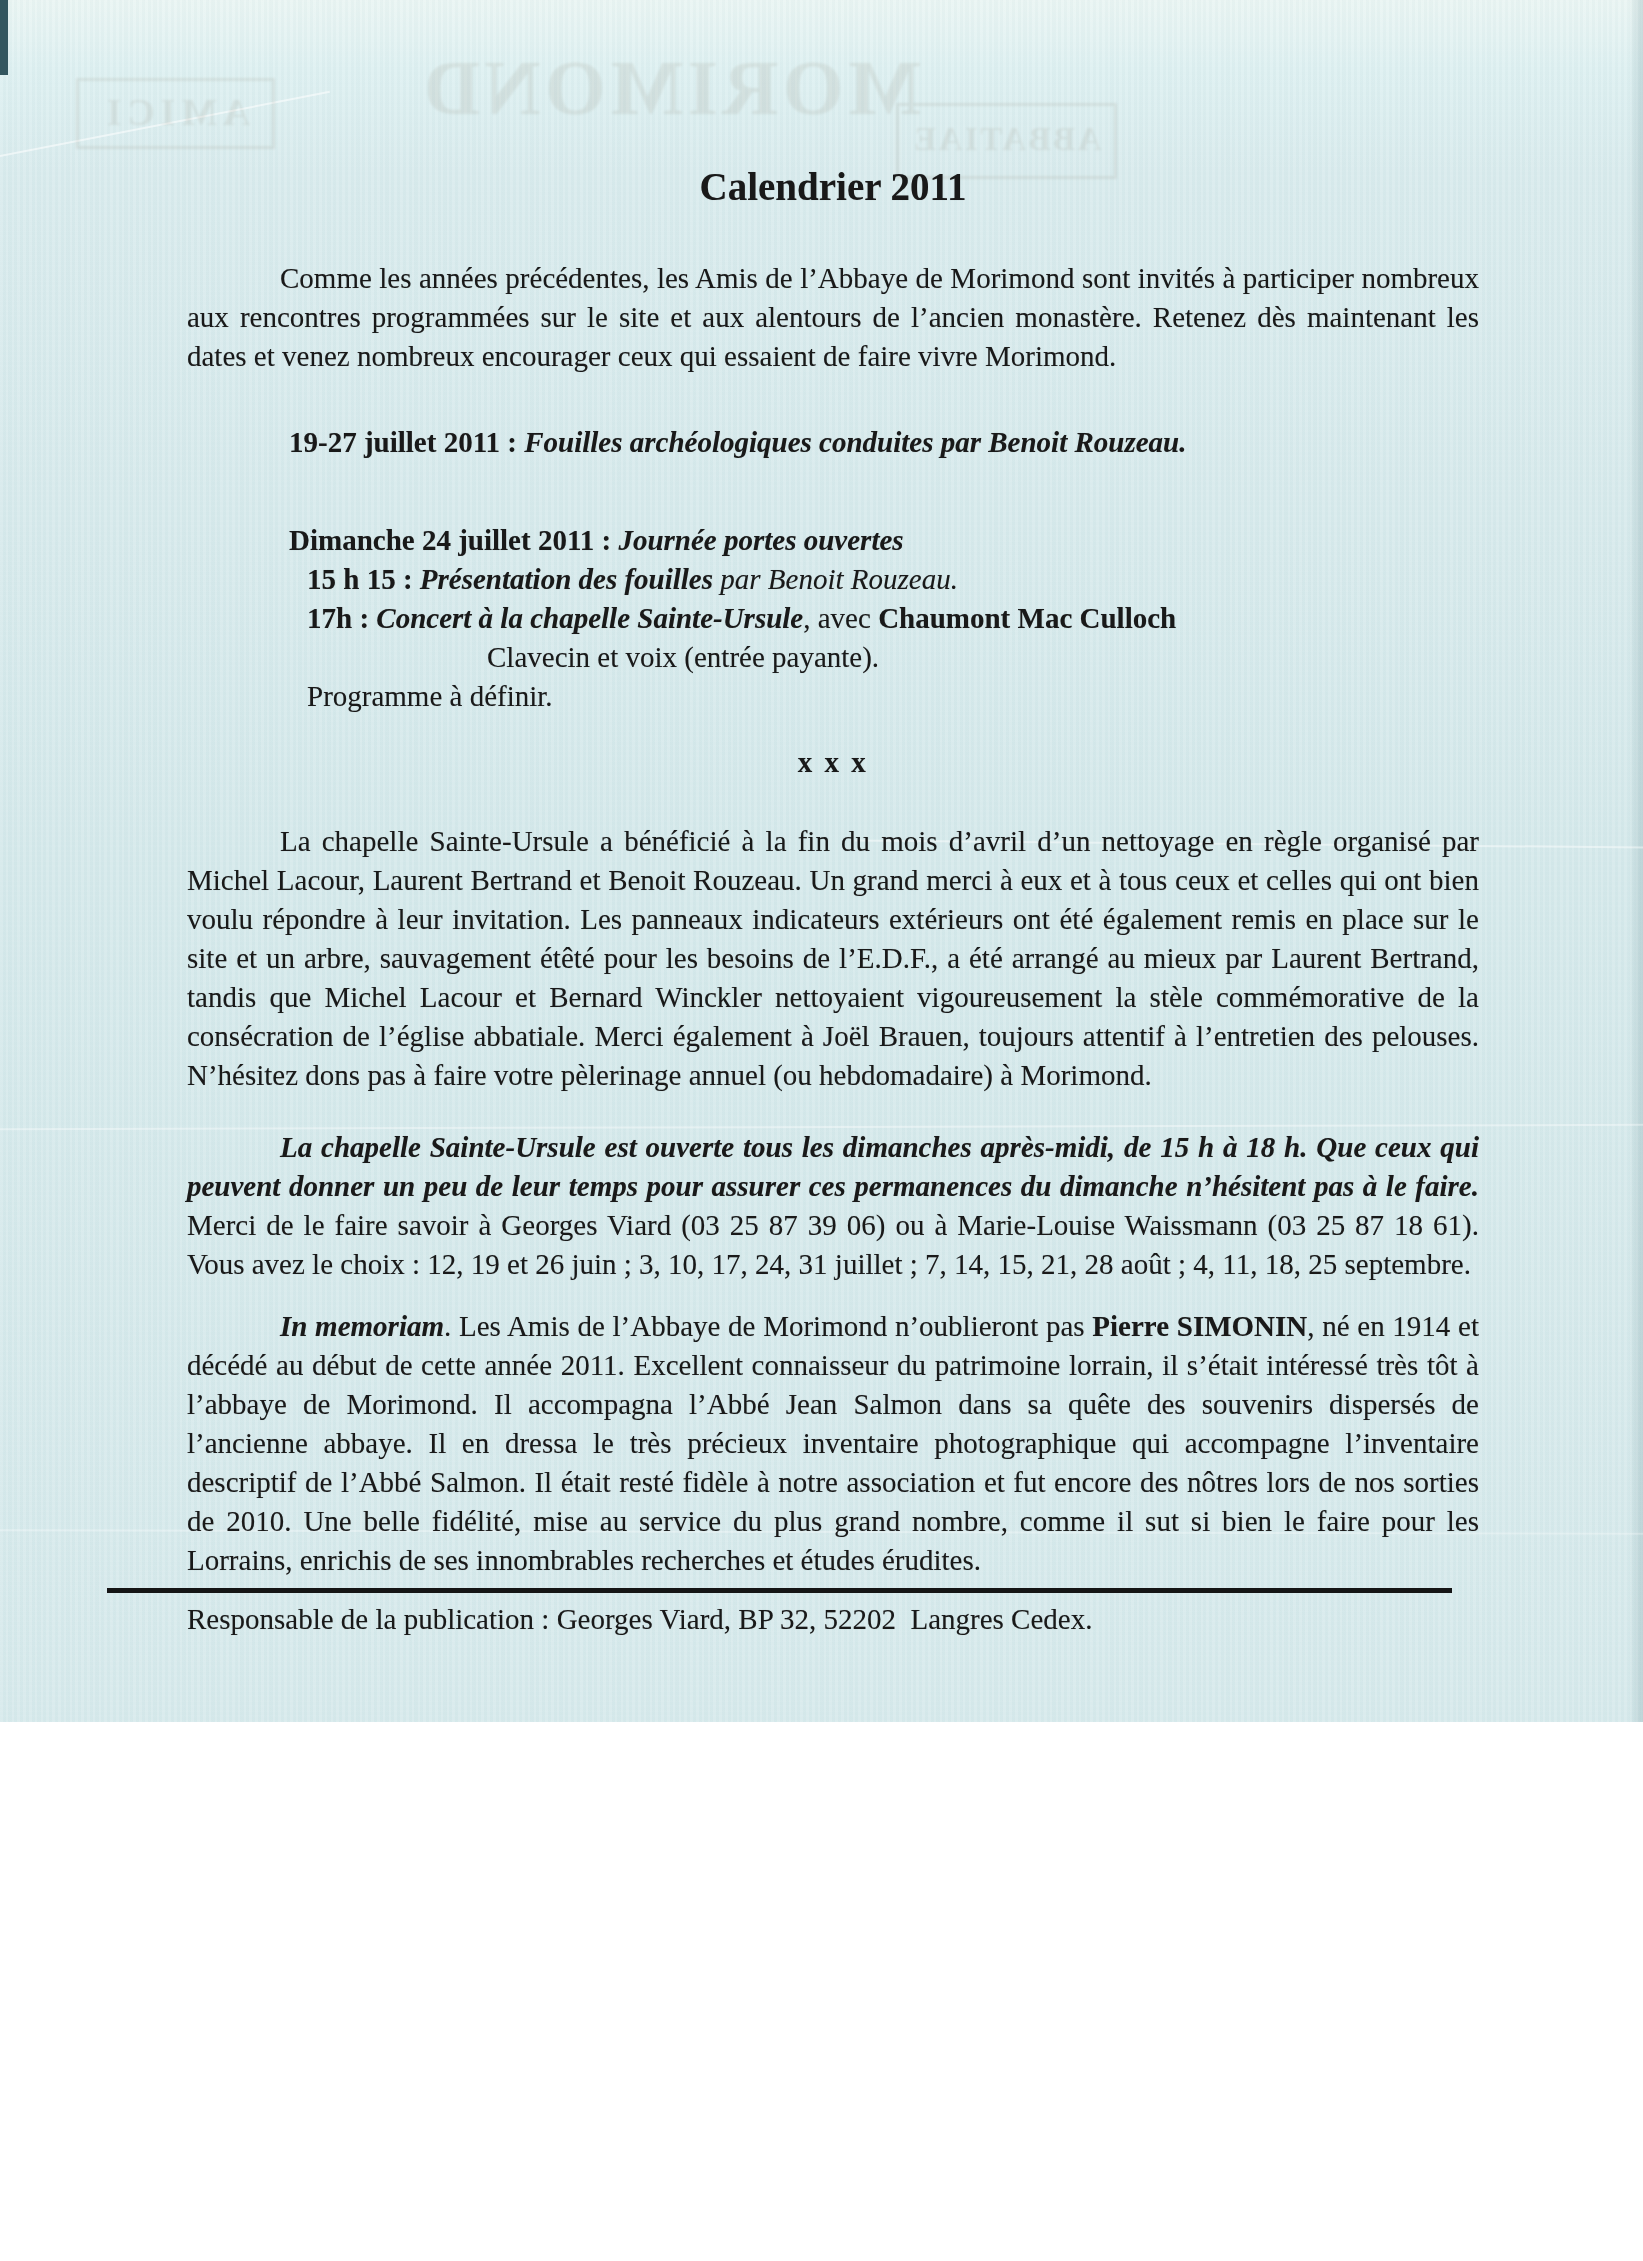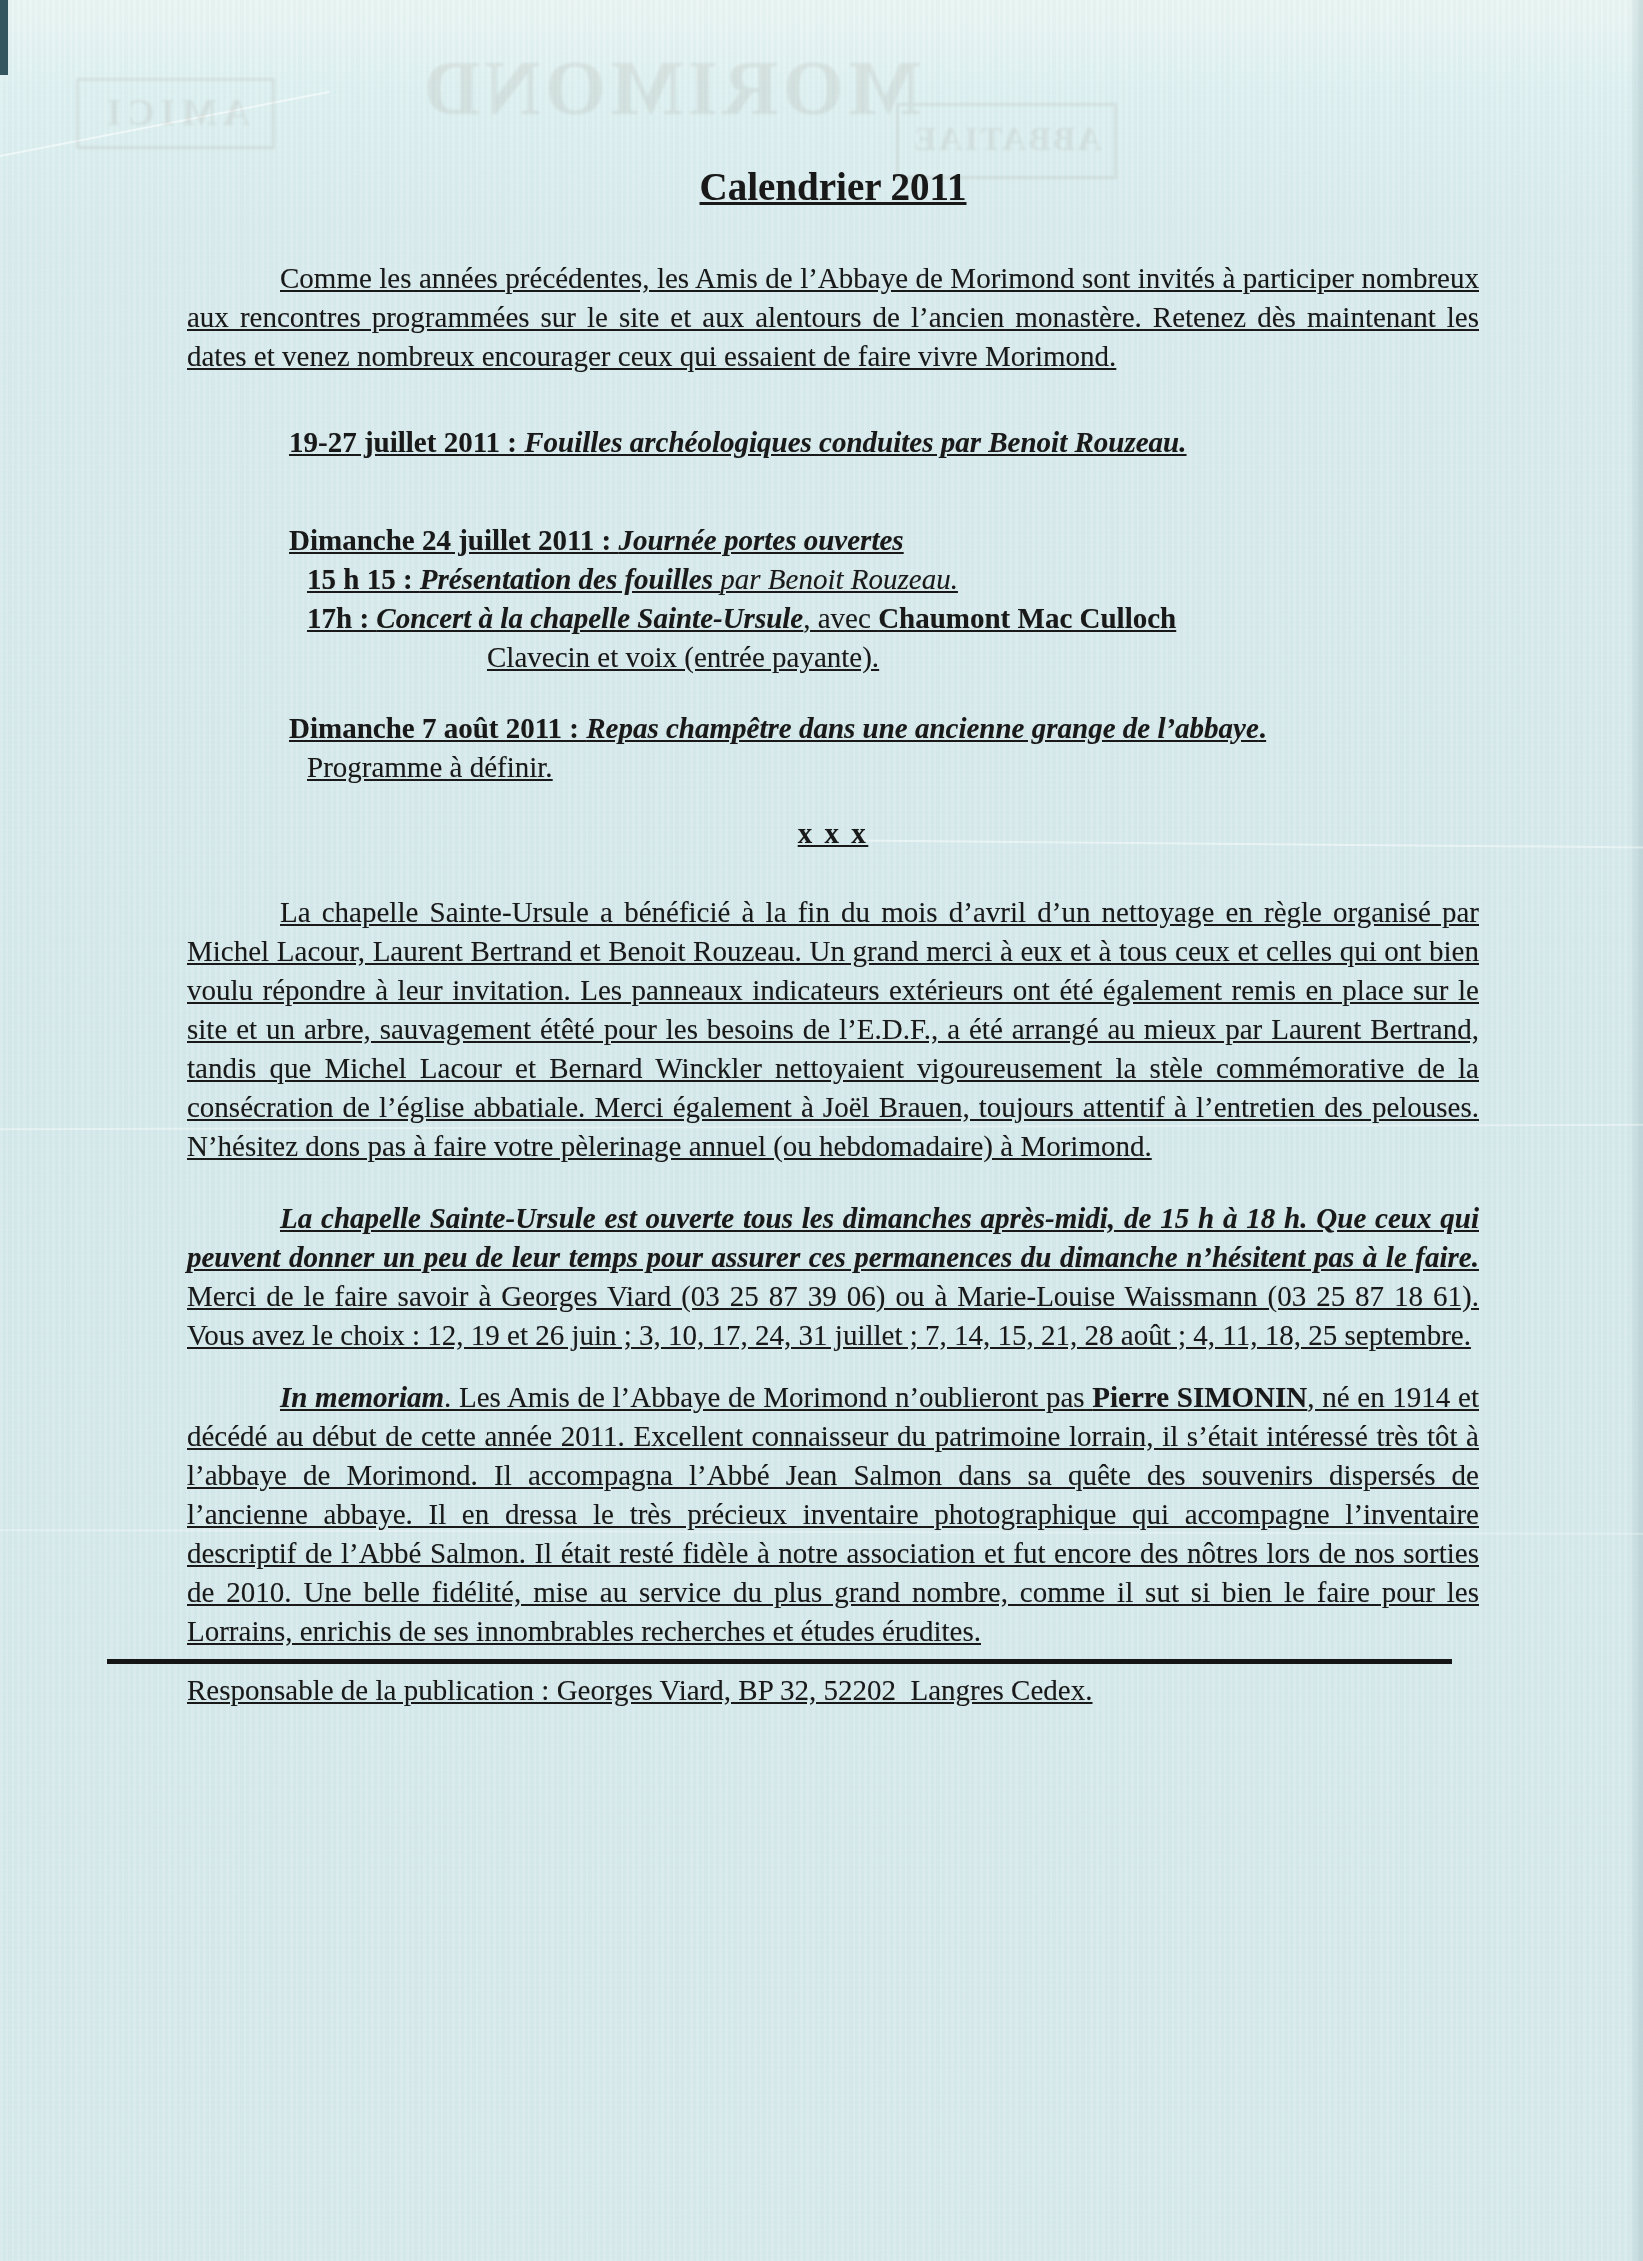--- a/index.html
+++ b/index.html
@@ -1,21 +1,21 @@
 <!DOCTYPE html>
 <html lang="fr" style="font-size:13.3px"><head>
 <meta charset="utf-8">
 <style>
   html,body{margin:0;padding:0;}
   body{width:1644px;}
 
   .sheet{
-    position:relative;width:1644px;height:2261px;overflow:hidden;
+    position:relative;width:1644px;height:1722px;overflow:hidden;
     background:linear-gradient(180deg,#eaf5f3 0%,#def0f1 4%,#d9ebed 10%,#d5e9eb 50%,#d7eaec 100%);
-    font-family:"Liberation Serif","DejaVu Serif",serif;color:#191919;text-decoration:underline;
+    font-family:"Liberation Serif","DejaVu Serif",serif;color:#191919;
   }
   
   .sheet::before{
     content:"";position:absolute;inset:0;pointer-events:none;
     background:
       repeating-linear-gradient(90deg,rgba(255,255,255,0.07) 0 2.5px,rgba(150,185,190,0.05) 2.5px 5.8px),
       repeating-linear-gradient(0deg,rgba(255,255,255,0.04) 0 1.7px,transparent 1.7px 5px);
   }
   .edge-shade{position:absolute;right:0;top:0;bottom:0;width:15px;
     background:linear-gradient(90deg,transparent,rgba(110,145,152,0.28));}
@@ -91,21 +91,20 @@
 
     <p class="para m-intro"><span class="s-r">Comme les années précédentes, les Amis de l’Abbaye de Morimond sont invités à participer nombreux aux rencontres programmées sur le site et aux alentours de l’ancien monastère. Retenez dès maintenant les dates et venez nombreux encourager ceux qui essaient de faire vivre Morimond.</span></p>
 
     <p class="ev m-ev1"><span class="s-b">19-27 juillet 2011 : </span><span class="s-bi">Fouilles archéologiques conduites par Benoit Rouzeau.</span></p>
 
     <p class="ev m-ev2"><span class="s-b">Dimanche 24 juillet 2011 : </span><span class="s-bi">Journée portes ouvertes</span></p>
     <p class="ev-sub"><span class="s-b">15 h 15 : </span><span class="s-bi">Présentation des fouilles </span><span class="s-i">par Benoit Rouzeau.</span></p>
     <p class="ev-sub"><span class="s-b">17h : </span><span class="s-bi">Concert à la chapelle Sainte-Ursule</span><span class="s-r">, avec </span><span class="s-b">Chaumont Mac Culloch</span></p>
     <p class="ev-note"><span class="s-r">Clavecin et voix (entrée payante).</span></p>
 
-    <p class="ev m-ev3"><span class="s-b">Dimanche 7 août 2011 : </span><span class="s-bi">Repas champêtre dans une ancienne grange de l’abbaye</span><span class="s-b">.</span></p>
     <p class="ev-sub"><span class="s-r">Programme à définir.</span></p>
 
 
 
 
     <div class="divider">x x x</div>
 
     <p class="para m-chap"><span class="s-r">La chapelle Sainte-Ursule a bénéficié à la fin du mois d’avril d’un nettoyage en règle organisé par Michel Lacour, Laurent Bertrand et Benoit Rouzeau. Un grand merci à eux et à tous ceux et celles qui ont bien voulu répondre à leur invitation. Les panneaux indicateurs extérieurs ont été également remis en place sur le site et un arbre, sauvagement étêté pour les besoins de l’E.D.F., a été arrangé au mieux par Laurent Bertrand, tandis que Michel Lacour et Bernard Winckler nettoyaient vigoureusement la stèle commémorative de la consécration de l’église abbatiale. Merci également à Joël Brauen, toujours attentif à l’entretien des pelouses. N’hésitez dons pas à faire votre pèlerinage annuel (ou hebdomadaire) à Morimond.</span></p>
 
     <p class="para m-perm"><span class="s-bi">La chapelle Sainte-Ursule est ouverte tous les dimanches après-midi, de 15 h à 18 h. Que ceux qui peuvent donner un peu de leur temps pour assurer ces permanences du dimanche n’hésitent pas à le faire.</span><span class="s-r"> Merci de le faire savoir à Georges Viard (03 25 87 39 06) ou à Marie-Louise Waissmann (03 25 87 18 61). Vous avez le choix : 12, 19 et 26 juin ; 3, 10, 17, 24, 31 juillet ; 7, 14, 15, 21, 28 août ; 4, 11, 18, 25 septembre.</span></p>

